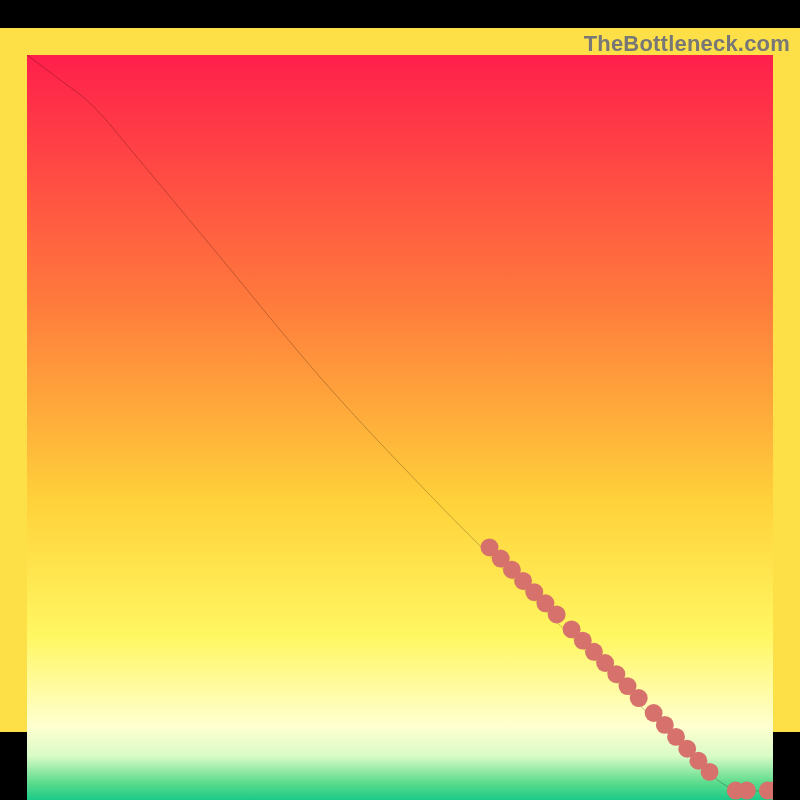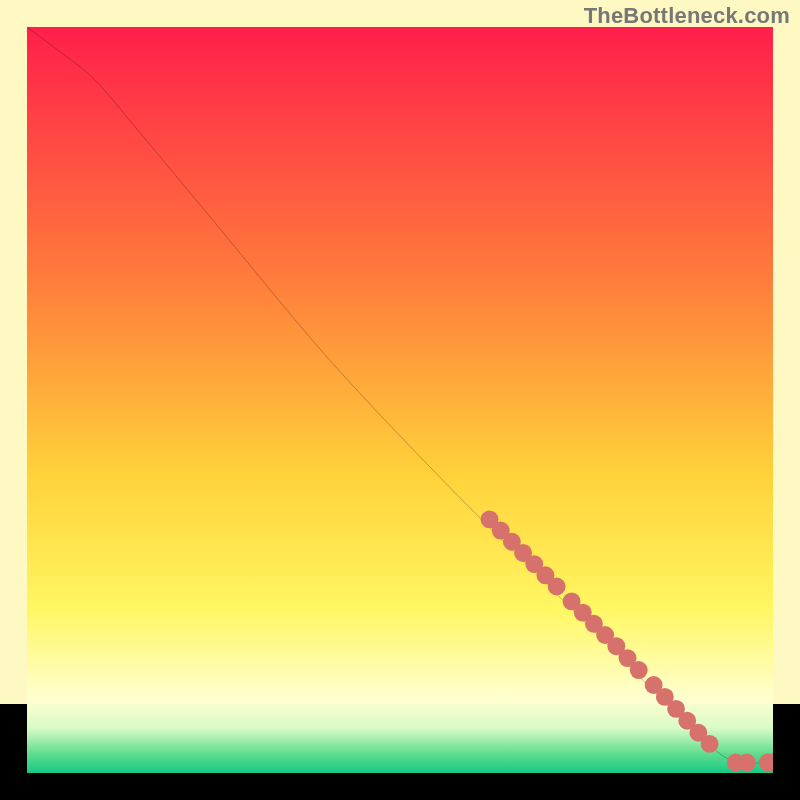--- a/index.html
+++ b/index.html
@@ -8,21 +8,22 @@
     width: 800px;
     height: 800px;
     background: #000;
     overflow: hidden;
     font-family: Arial, Helvetica, sans-serif;
   }
   .frame {
     position: relative;
     width: 800px;
     height: 704px;
-    background: #fef9c3;
+    background: #fde047;
+    margin-top: 28px;
   }
   .watermark {
     position: absolute;
     top: 3px;
     right: 10px;
     color: #777;
     font-size: 22px;
     font-weight: 600;
     letter-spacing: 0.2px;
     z-index: 20;

